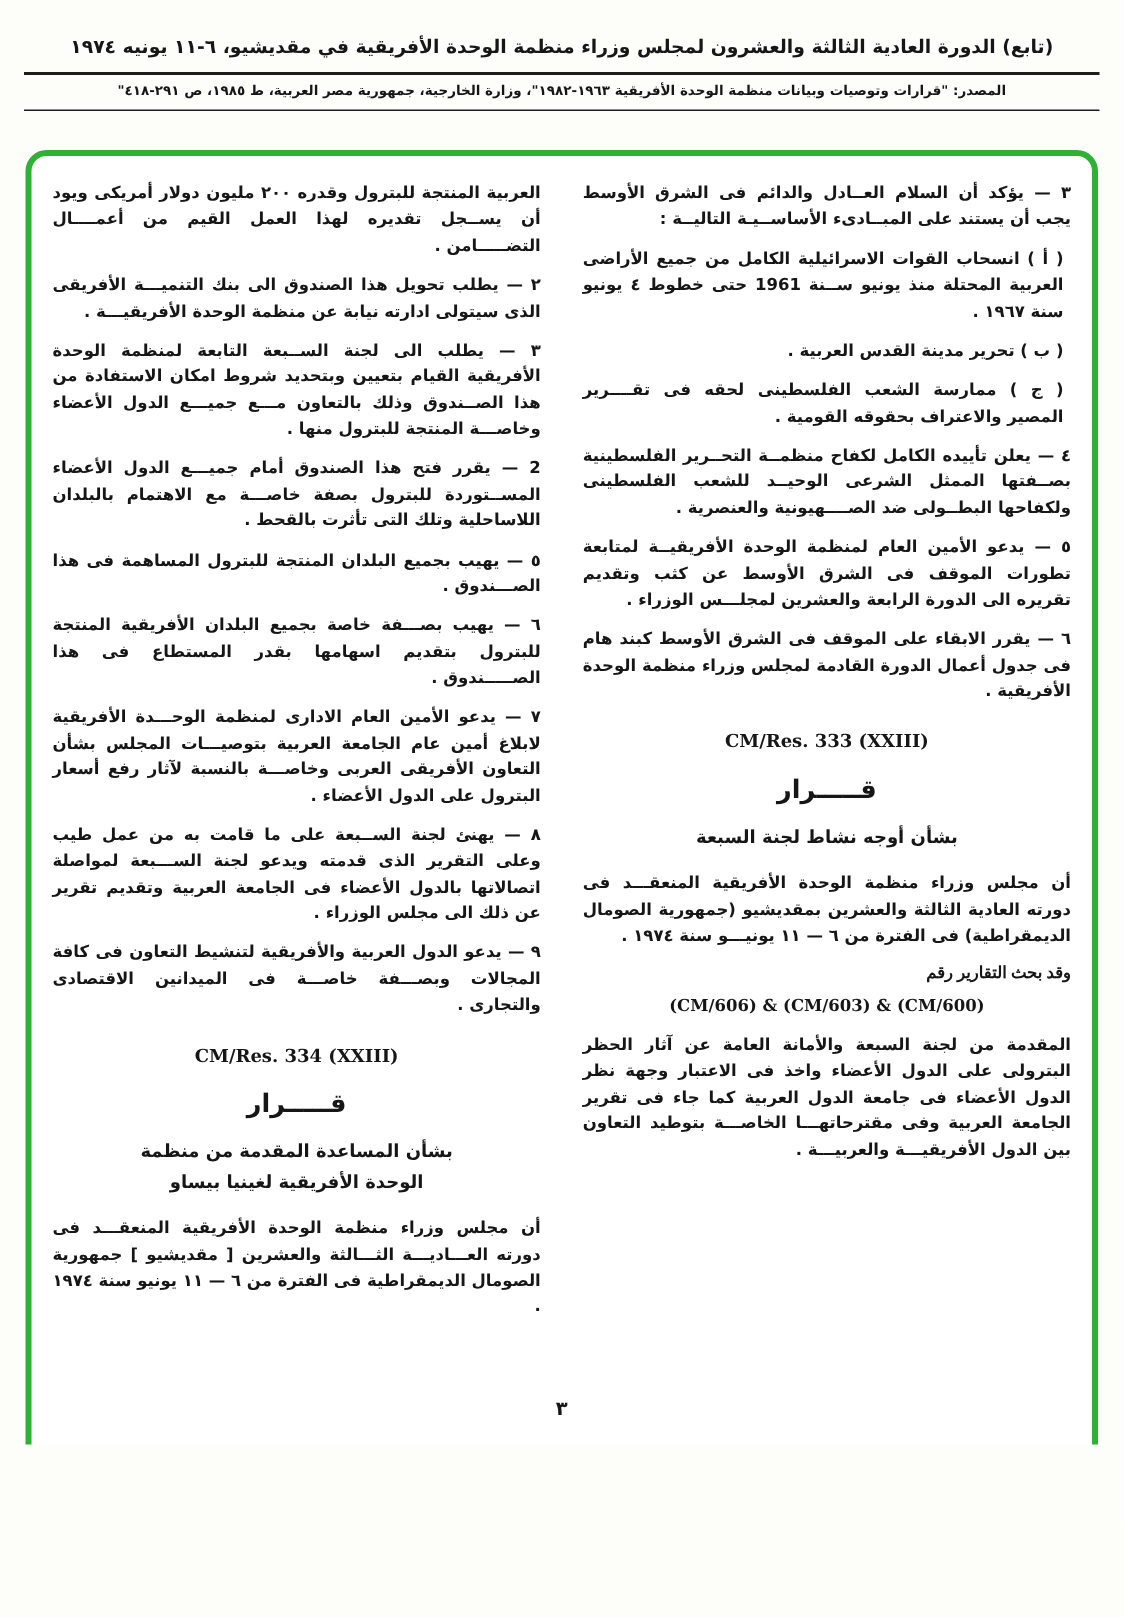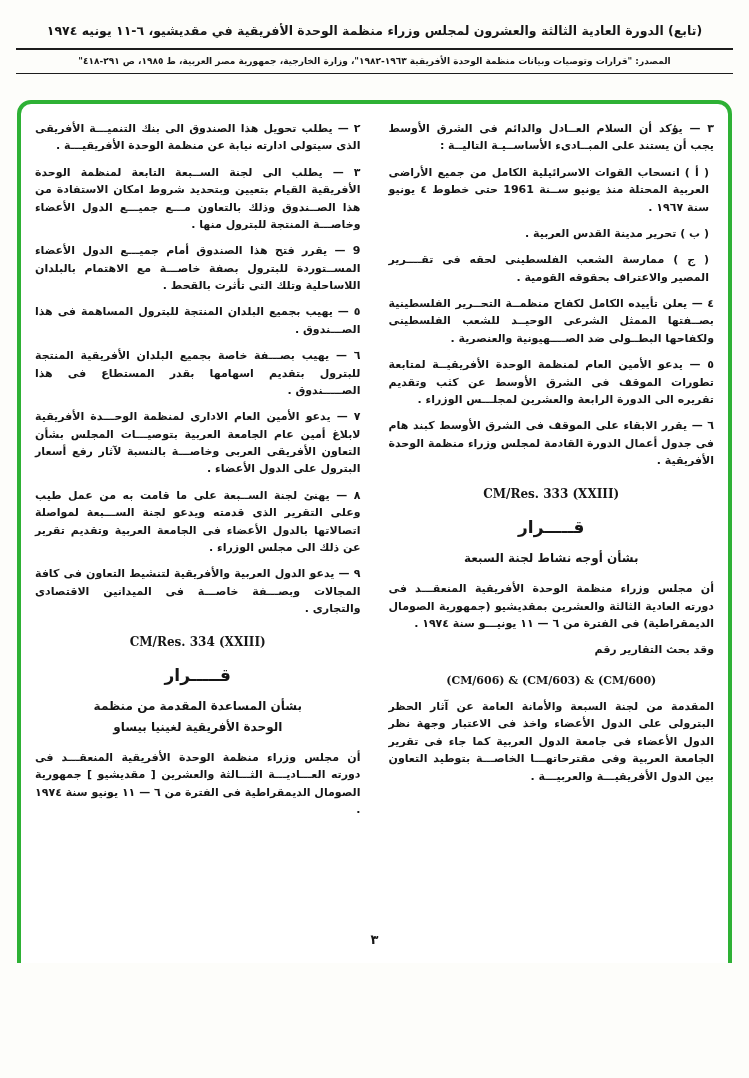--- a/index.html
+++ b/index.html
@@ -39,21 +39,21 @@
     direction: ltr; text-align: center;
     font-family: "DejaVu Serif", serif;
     font-size: 12px; font-weight: 700;
     margin: 16px 0 10px;
   }
   .codes { margin: 2px 0 9px; font-size: 11px; }
   .center { text-align: center; }
   .title-big { font-size: 17px; margin: 4px 0 8px; }
   .title { font-size: 12px; margin: 0 0 12px; }
   .title.tight { margin-bottom: 2px; }
-  .nogap { margin-bottom: 13px; }
+  .nogap { margin-bottom: 3px; font-family: Liberation Serif, serif; }
 
   .page-number {
     position: absolute; bottom: 16px; left: 0; width: 100%;
     text-align: center; font-size: 13px; font-weight: 700;
   }
 </style>
 </head>
 <body>
 
 <div class="page">
@@ -79,23 +79,24 @@
         <p class="latin">CM/Res. 333 (XXIII)</p>
         <p class="center title-big">قـــــرار</p>
         <p class="center title">بشأن أوجه نشاط لجنة السبعة</p>
         <p class="para">أن مجلس وزراء منظمة الوحدة الأفريقية المنعقـــد فى دورته العادية الثالثة والعشرين بمقديشيو (جمهورية الصومال الديمقراطية) فى الفترة من ٦ — ١١ يونيـــو سنة ١٩٧٤ .</p>
         <p class="para nogap">وقد بحث التقارير رقم</p>
         <p class="latin codes">(CM/606) &amp; (CM/603) &amp; (CM/600)</p>
         <p class="para">المقدمة من لجنة السبعة والأمانة العامة عن آثار الحظر البترولى على الدول الأعضاء واخذ فى الاعتبار وجهة نظر الدول الأعضاء فى جامعة الدول العربية كما جاء فى تقرير الجامعة العربية وفى مقترحاتهـــا الخاصـــة بتوطيد التعاون بين الدول الأفريقيـــة والعربيـــة .</p>
       </div>
 
       <div class="column">
+        <p class="para">العربية المنتجة للبترول وقدره ٢٠٠ مليون دولار أمريكى ويود أن يســجل تقديره لهذا العمل القيم من أعمــــال التضـــــامن .</p>
         <p class="para">٢ — يطلب تحويل هذا الصندوق الى بنك التنميـــة الأفريقى الذى سيتولى ادارته نيابة عن منظمة الوحدة الأفريقيـــة .</p>
         <p class="para">٣ — يطلب الى لجنة الســبعة التابعة لمنظمة الوحدة الأفريقية القيام بتعيين وبتحديد شروط امكان الاستفادة من هذا الصــندوق وذلك بالتعاون مـــع جميـــع الدول الأعضاء وخاصـــة المنتجة للبترول منها .</p>
-        <p class="para">9 — يقرر فتح هذا الصندوق أمام جميـــع الدول الأعضاء المســتوردة للبترول بصفة خاصـــة مع الاهتمام بالبلدان اللاساحلية وتلك التى تأثرت بالقحط .</p>
+        <p class="para">2 — يقرر فتح هذا الصندوق أمام جميـــع الدول الأعضاء المســتوردة للبترول بصفة خاصـــة مع الاهتمام بالبلدان اللاساحلية وتلك التى تأثرت بالقحط .</p>
         <p class="para">٥ — يهيب بجميع البلدان المنتجة للبترول المساهمة فى هذا الصـــندوق .</p>
         <p class="para">٦ — يهيب بصـــفة خاصة بجميع البلدان الأفريقية المنتجة للبترول بتقديم اسهامها بقدر المستطاع فى هذا الصـــــندوق .</p>
         <p class="para">٧ — يدعو الأمين العام الادارى لمنظمة الوحـــدة الأفريقية لابلاغ أمين عام الجامعة العربية بتوصيـــات المجلس بشأن التعاون الأفريقى العربى وخاصـــة بالنسبة لآثار رفع أسعار البترول على الدول الأعضاء .</p>
         <p class="para">٨ — يهنئ لجنة الســبعة على ما قامت به من عمل طيب وعلى التقرير الذى قدمته ويدعو لجنة الســـبعة لمواصلة اتصالاتها بالدول الأعضاء فى الجامعة العربية وتقديم تقرير عن ذلك الى مجلس الوزراء .</p>
         <p class="para">٩ — يدعو الدول العربية والأفريقية لتنشيط التعاون فى كافة المجالات وبصـــفة خاصـــة فى الميدانين الاقتصادى والتجارى .</p>
         <p class="latin">CM/Res. 334 (XXIII)</p>
         <p class="center title-big">قـــــرار</p>
         <p class="center title tight">بشأن المساعدة المقدمة من منظمة</p>
         <p class="center title">الوحدة الأفريقية لغينيا بيساو</p>
         <p class="para">أن مجلس وزراء منظمة الوحدة الأفريقية المنعقـــد فى دورته العـــاديـــة الثـــالثة والعشرين [ مقديشيو ] جمهورية الصومال الديمقراطية فى الفترة من ٦ — ١١ يونيو سنة ١٩٧٤ .</p>

